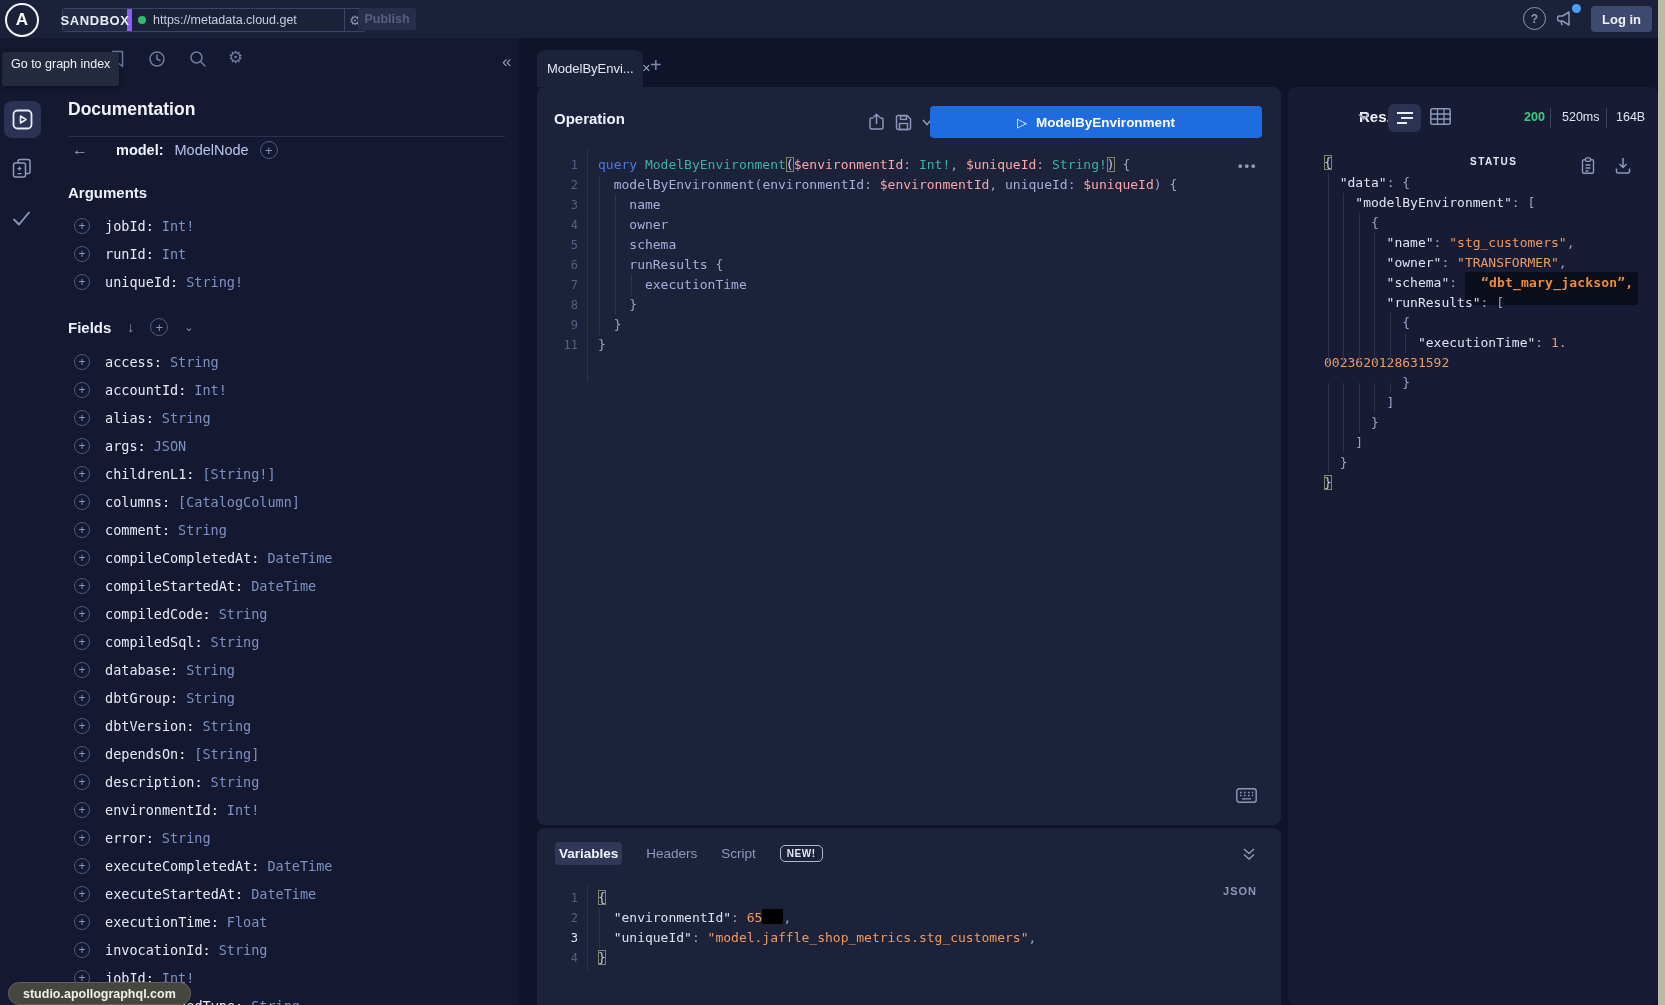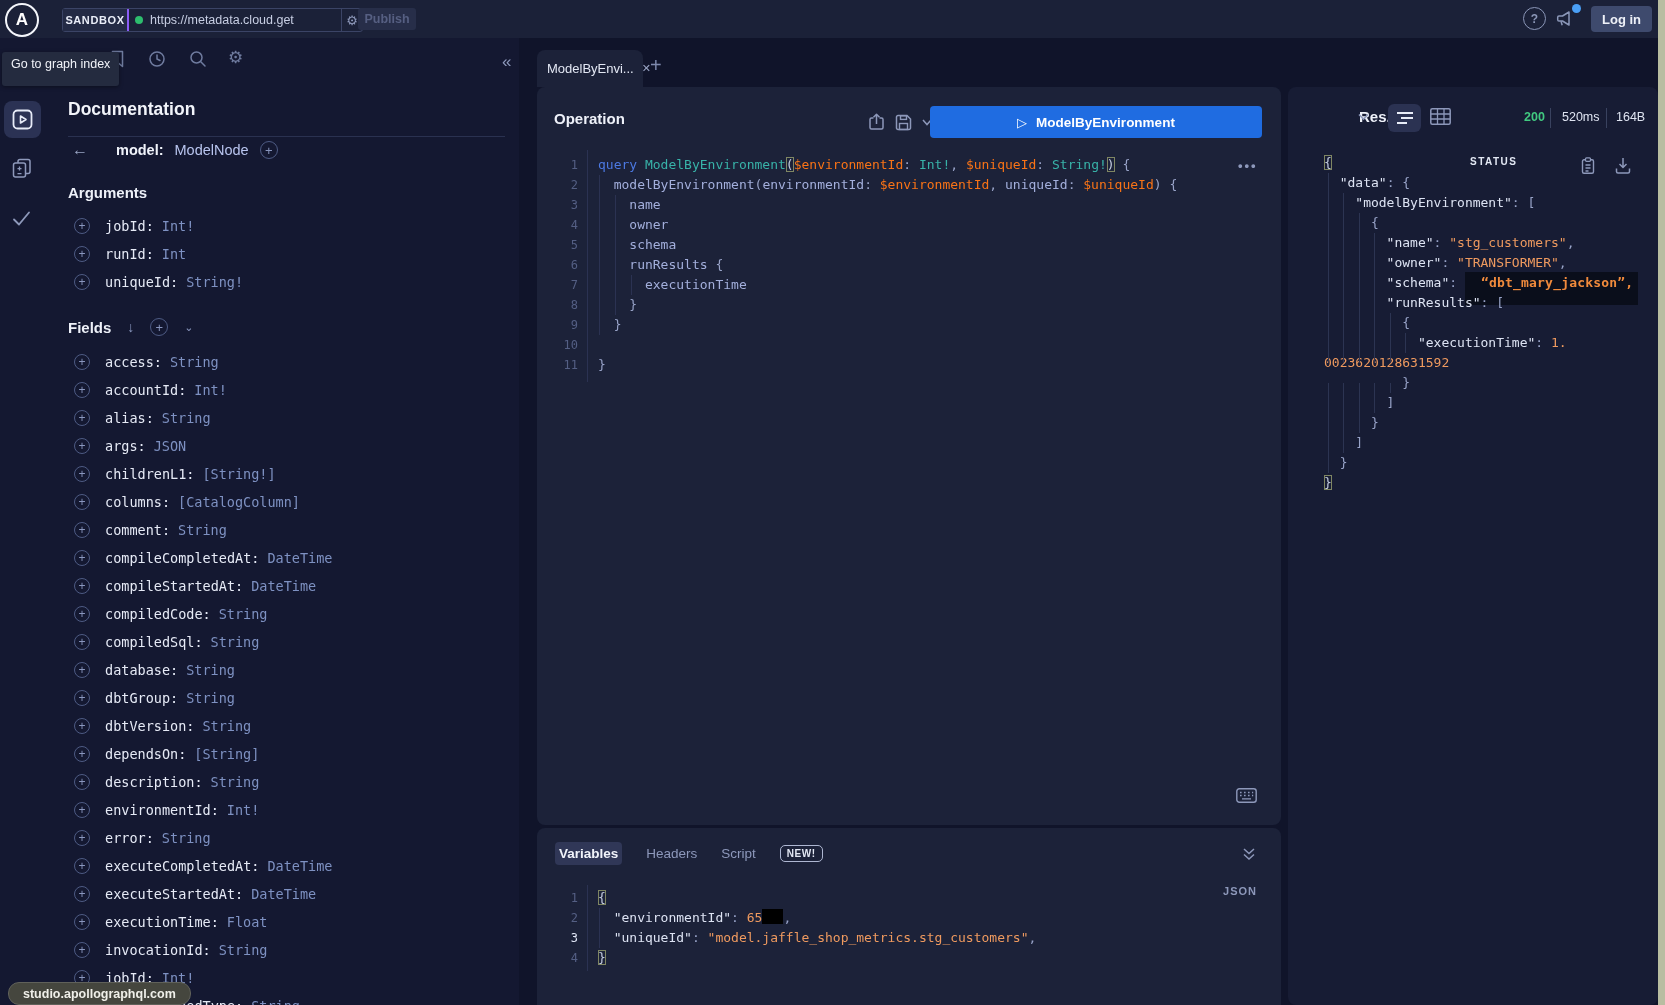--- a/index.html
+++ b/index.html
@@ -8,21 +8,21 @@
   .abs{position:absolute;}
   .mono{font-family:"DejaVu Sans Mono",monospace;}
   svg{display:block;}
 
   
   .topbar{left:0;top:0;width:1665px;height:38px;background:#1b2138;}
   .logo{left:5px;top:3px;width:30px;height:30px;border:2.5px solid #f4f6fb;border-radius:50%;
     display:flex;align-items:center;justify-content:center;font-weight:bold;font-size:17px;color:#fff;z-index:6;background:#1b2138;}
   .urlgroup{left:62px;top:8px;height:22px;display:flex;align-items:stretch;border:1px solid #3b4466;border-radius:3px;}
   .seg-sandbox{width:64px;display:flex;align-items:center;justify-content:center;background:#232a45;
-    font-size:11px;font-weight:bold;letter-spacing:.6px;color:#e9edf8;border-right:2px solid #8b5cf6;}
+    font-size:13px;font-weight:bold;letter-spacing:.6px;color:#e9edf8;border-right:5px solid #8b5cf6;}
   .seg-url{width:200px;display:flex;align-items:center;gap:7px;padding:0 6px;overflow:hidden;}
   .dot-green{width:8px;height:8px;border-radius:50%;background:#2dbd6e;flex:none;}
   .url-text{font-size:12.5px;color:#c7cee3;white-space:nowrap;}
   .seg-gear{width:20px;display:flex;align-items:center;justify-content:center;border-left:1px solid #3b4466;color:#8d98ba;font-size:13px;}
   .publish{left:358px;top:8px;width:58px;height:22px;background:#272e49;border-radius:3px;
     display:flex;align-items:center;justify-content:center;font-size:12.5px;font-weight:bold;color:#565f82;}
   .helpbtn{left:1523px;top:7px;width:21px;height:21px;border:1.5px solid #8b97b8;border-radius:50%;
     display:flex;align-items:center;justify-content:center;font-size:12px;font-weight:bold;color:#8b97b8;}
   .megaphone{left:1555px;top:9px;}
   .notifdot{left:1572px;top:4px;width:9px;height:9px;border-radius:50%;background:#4a9ff5;}
@@ -76,21 +76,21 @@
 
   
   .editor{font-family:"DejaVu Sans Mono",monospace;font-size:13px;}
   .cl{height:20px;line-height:20px;display:flex;}
   .ln{width:38px;text-align:right;color:#545f84;font-size:12px;flex:none;}
   .cl.active .ln{color:#dfe5f5;}
   .code{margin-left:20px;white-space:pre;}
   .resp .code{margin-left:0;}
   .tk-kw{color:#4c79e2;}
   .tk-op{color:#38b2a8;}
-  .tk-vr{color:#f97316;}
+  .tk-vr{color:#fca5a5;}
   .tk-fd{color:#a3afdc;}
   .tk-pn{color:#98a3c8;}
   .tk-ky{color:#dde3f3;}
   .tk-st{color:#ef9a5f;}
   .tk-nm{color:#ef9a5f;}
   .tk-brk{box-shadow:inset 0 0 0 1px #7f8663;color:#c3cbe0;}
   .tk-redact{display:inline-block;width:21px;height:15px;background:#000;vertical-align:-2px;}
   .tk-ov{background:#0a0e1b;color:#f08a3c;font-weight:bold;padding:3px 5px 15px 16px;letter-spacing:.2px;}
   .gutter-line{width:1px;background:#2b3252;}
   .guide{width:1px;background:#2b3252;}
@@ -432,24 +432,20 @@
       </div>
       <div class="cl">
         <span class="ln">8</span>
         <span class="code"><span class="tk-pn">    }</span></span>
       </div>
       <div class="cl">
         <span class="ln">9</span>
         <span class="code"><span class="tk-pn">  }</span></span>
       </div>
       <div class="cl">
-        <span class="ln">10</span>
-        <span class="code"></span>
-      </div>
-      <div class="cl">
         <span class="ln">11</span>
         <span class="code"><span class="tk-pn">}</span></span>
       </div>
     </div>
   <div class="abs guide" style="left:599px;top:175px;height:160px;"></div>
   <div class="abs guide" style="left:615px;top:195px;height:120px;"></div>
   <div class="abs guide" style="left:631px;top:275px;height:20px;"></div>
 
   <div class="abs kbd-ic">
     <svg width="21" height="15" viewBox="0 0 21 15">

